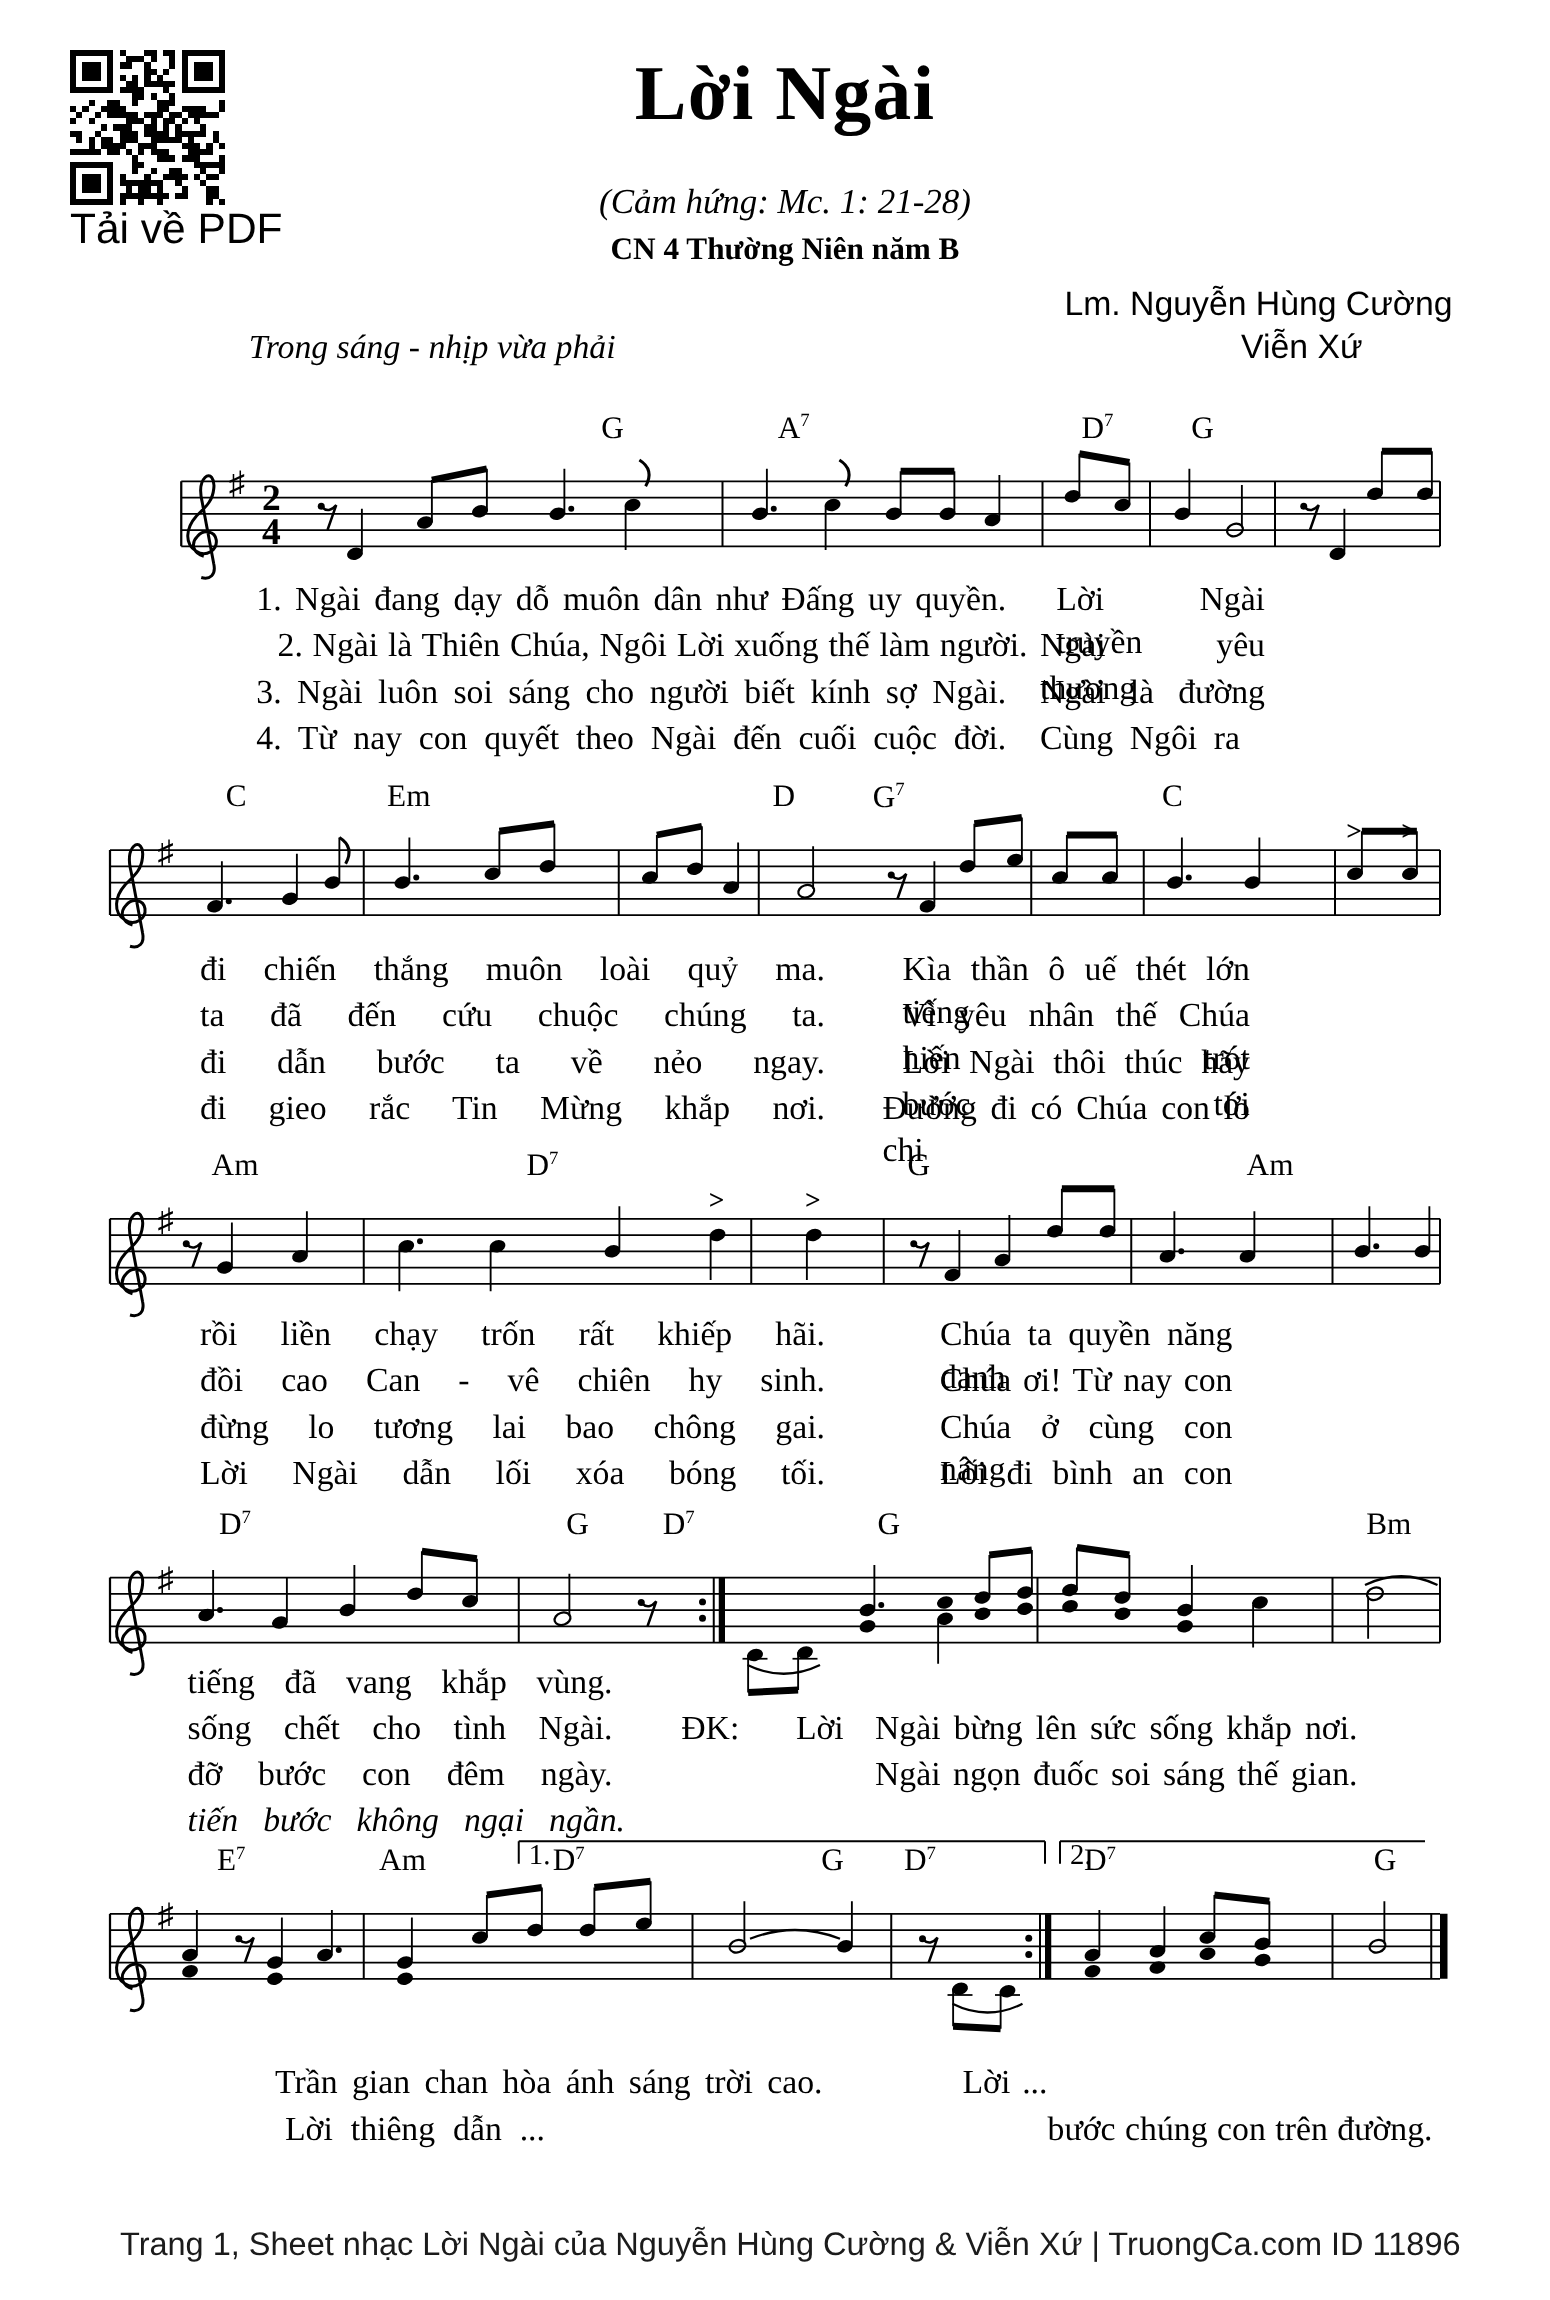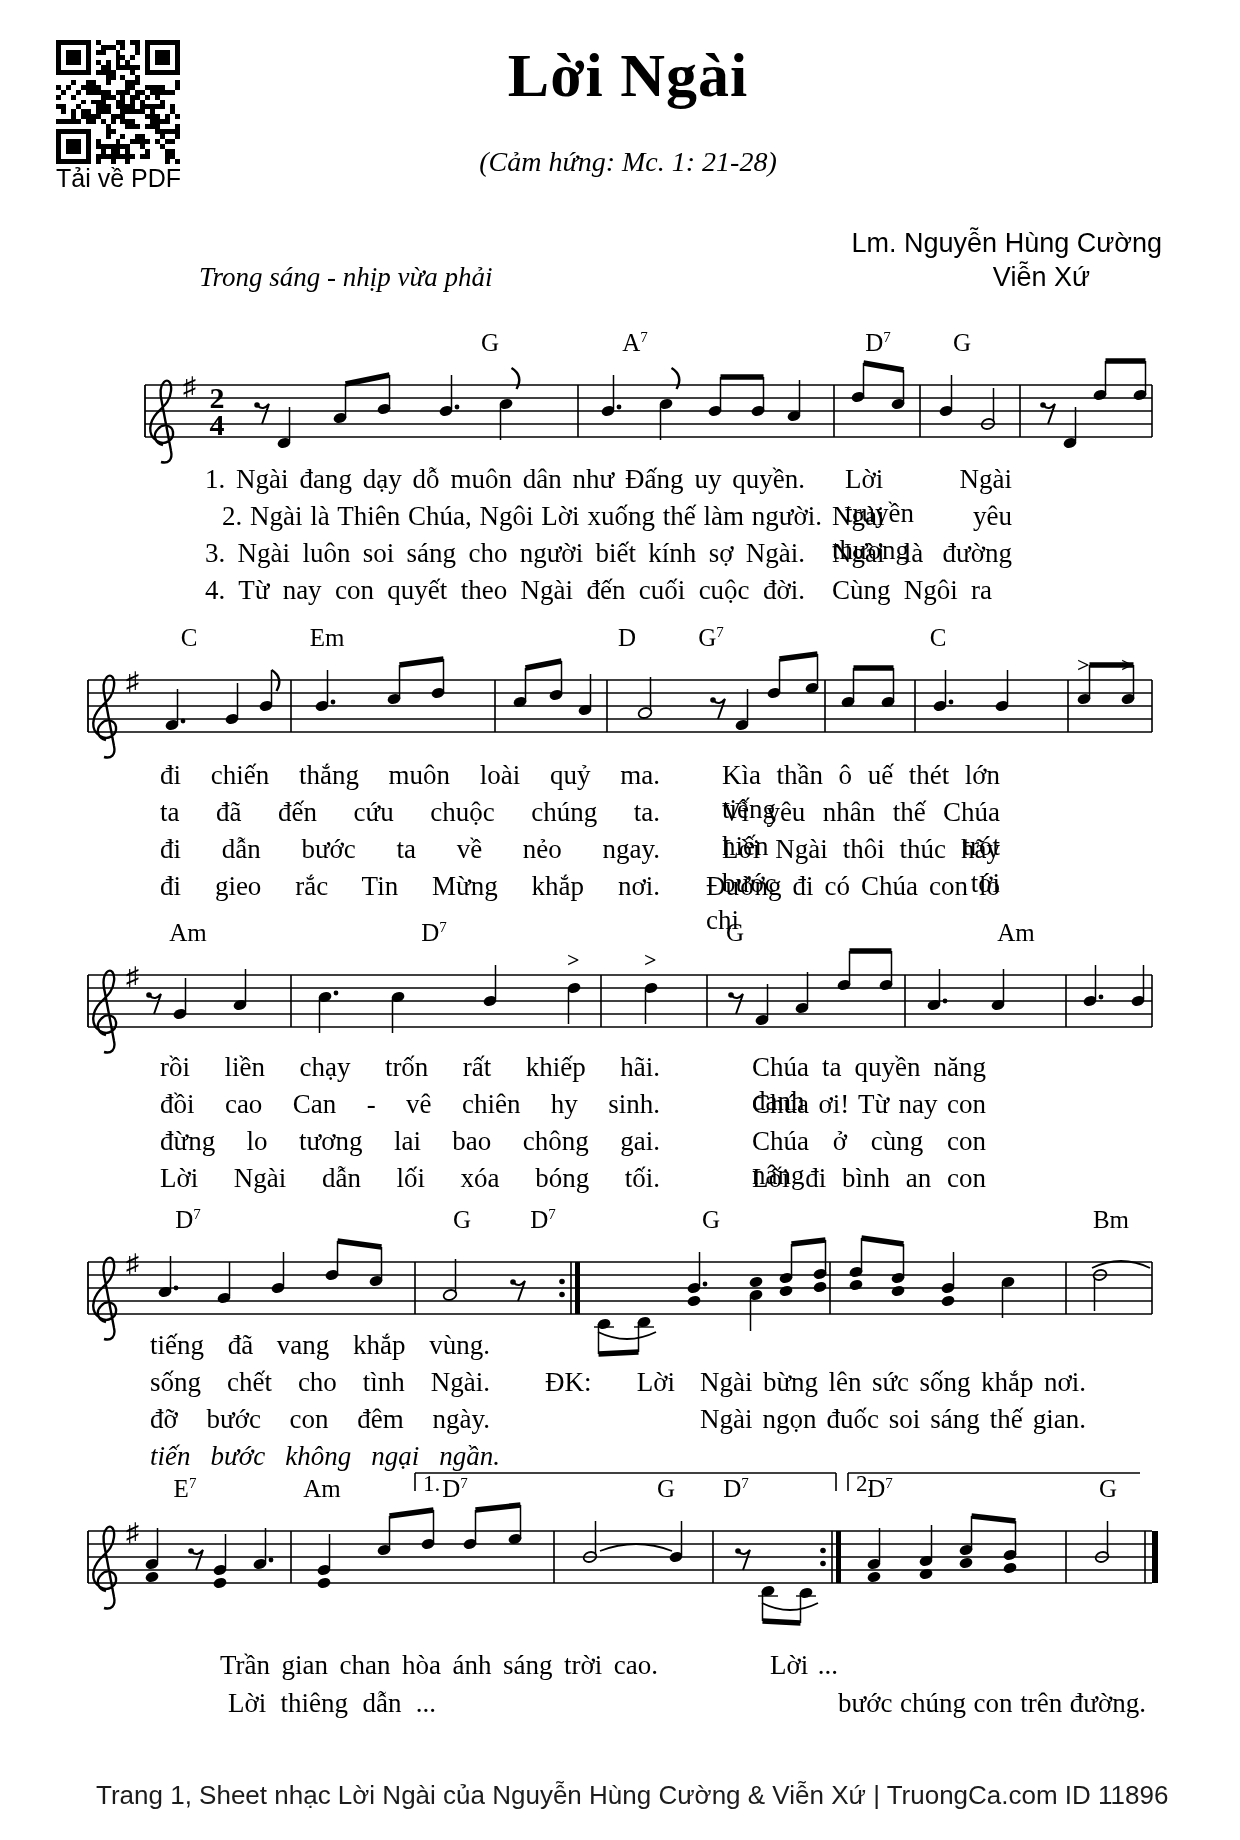--- a/index.html
+++ b/index.html
@@ -7,21 +7,21 @@
         font-family:"Liberation Serif",serif;color:#000;overflow:hidden;}
   .abs{position:absolute;padding-left:16px;}
   .title{left:0;right:0;top:40px;text-align:center;font-size:62px;font-weight:bold;letter-spacing:1px;}
   .subtitle{left:0;right:0;top:146px;text-align:center;font-size:28px;font-style:italic;}
   .occasion{left:0;right:0;top:186px;text-align:center;font-size:25px;font-weight:bold;}
   .composer{right:78px;top:228px;font-family:"Liberation Sans",sans-serif;font-size:27px;}
   .lyricist{right:150px;top:262px;font-family:"Liberation Sans",sans-serif;font-size:27px;}
   .tempo{left:183px;top:262px;font-size:27px;font-style:italic;}
   .qr{left:40px;top:40px;width:124px;height:124px;cursor:pointer;}
   .qr svg{display:block;width:124px;height:124px;shape-rendering:crispEdges;}
-  .qr-cap{left:40px;top:164px;font-family:"Liberation Sans",sans-serif;font-size:25px;}
+  .qr-cap{left:40px;top:164px;font-family:"Liberation Sans",sans-serif;font-size:34px;}
   .chord{position:absolute;transform:translateX(-50%);font-size:25px;white-space:nowrap;}
   .chord sup{font-size:15px;vertical-align:super;}
   .lyr{position:absolute;font-size:27px;height:34px;line-height:34px;
        text-align:justify;text-align-last:justify;overflow:visible;}
   .footer{left:80px;top:1780px;font-family:"Liberation Sans",sans-serif;font-size:26px;color:#1b1b1b;}
   svg.sys{position:absolute;left:0;overflow:visible;}
 </style>
 </head>
 <body>
 
@@ -252,20 +252,21 @@
         <rect x="20" y="2" width="3" height="3" fill="#000"></rect>
         <rect x="0" y="18" width="7" height="7" fill="#000"></rect>
         <rect x="1" y="19" width="5" height="5" fill="#fff"></rect>
         <rect x="2" y="20" width="3" height="3" fill="#000"></rect>
       </svg>
   </div>
   <div class="abs qr-cap">Tải về PDF</div>
 
   <div class="abs title">Lời Ngài</div>
   <div class="abs subtitle">(Cảm hứng: Mc. 1: 21-28)</div>
+  <div class="abs occasion">CN 4 Thường Niên năm B</div>
   <div class="abs composer">Lm. Nguyễn Hùng Cường</div>
   <div class="abs lyricist">Viễn Xứ</div>
   <div class="abs tempo">Trong sáng - nhịp vừa phải</div>
 
   <div id="score">
       <svg class="sys" width="1240" height="175" viewBox="0 0 1240 175" style="top: 315px;">
         <line x1="145" y1="70" x2="1152" y2="70" stroke="#000" stroke-width="1.4"></line>
         <line x1="145" y1="83" x2="1152" y2="83" stroke="#000" stroke-width="1.4"></line>
         <line x1="145" y1="96" x2="1152" y2="96" stroke="#000" stroke-width="1.4"></line>
         <line x1="145" y1="109" x2="1152" y2="109" stroke="#000" stroke-width="1.4"></line>

